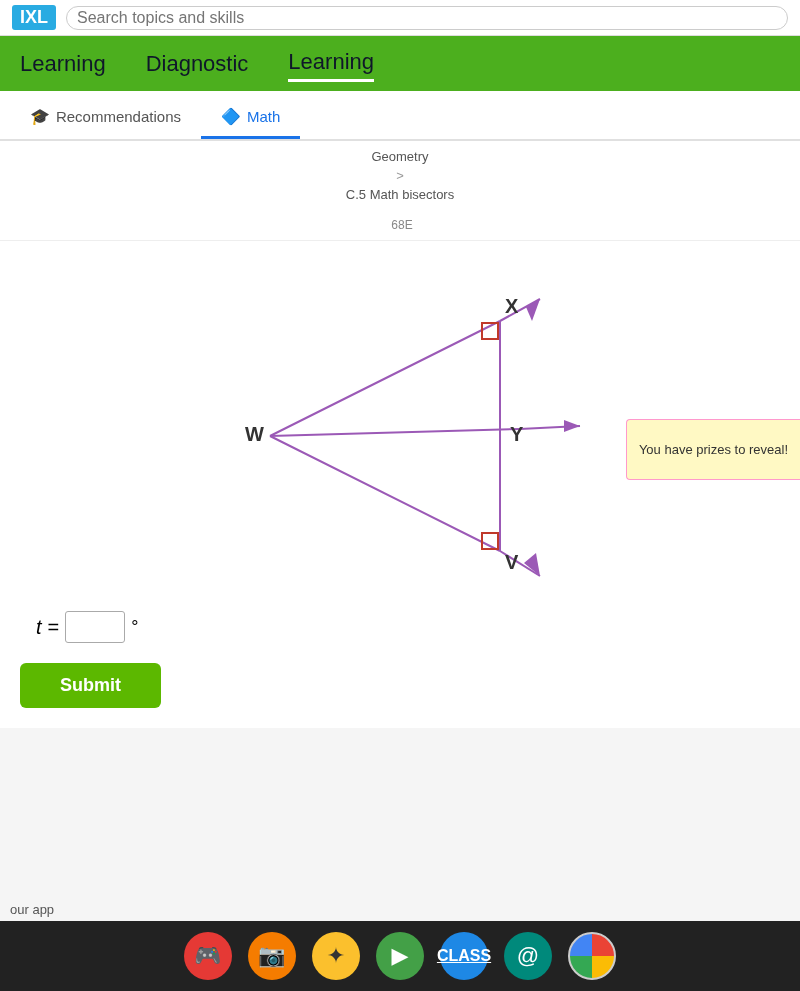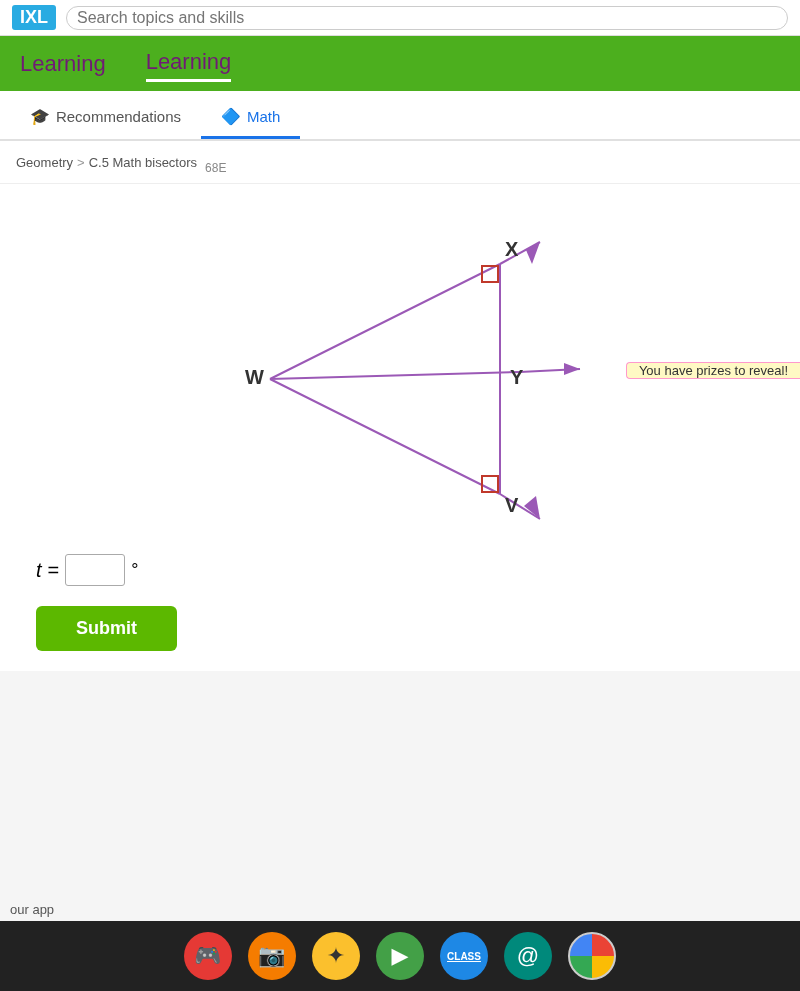--- a/index.html
+++ b/index.html
@@ -43,21 +43,21 @@
     
     #nav-bar {
       background: #4caf1e;
       height: 55px;
       display: flex;
       align-items: center;
       padding: 0 20px;
       gap: 40px;
     }
     .nav-item {
-      color: #701a75;
+      color: #0f172a;
       font-size: 22px;
       font-weight: 400;
       cursor: pointer;
       padding: 4px 0;
     }
     .nav-item.active {
       border-bottom: 3px solid #fff;
     }
 
     
@@ -90,33 +90,34 @@
     
     #breadcrumb {
       background: #fff;
       padding: 8px 16px;
       font-size: 13px;
       color: #555;
       display: flex;
       align-items: center;
       gap: 4px;
       border-bottom: 1px solid #eee;
+      flex-direction: column;
     }
     #breadcrumb .sep { color: #999; }
     #breadcrumb .skill-code { color: #888; margin-left: 4px; font-size: 12px; margin-top: 12px; }
 
     
     #prize-banner {
       position: absolute;
       top: 178px;
       right: 0;
       background: #fff9c4;
       border: 1px solid #f9c;
       border-right: none;
-      padding: 0 12px;
+      padding: 22px 12px;
       font-size: 13px;
       color: #333;
       border-radius: 4px 0 0 4px;
       z-index: 10;
     }
 
     
     #main-content {
       background: #fff;
       padding: 20px 20px;
@@ -161,21 +162,20 @@
     
     #submit-btn {
       background: #5cb800;
       color: #fff;
       border: none;
       border-radius: 6px;
       font-size: 18px;
       font-weight: bold;
       padding: 12px 40px;
       cursor: pointer;
-      margin-left: 16px;
       display: block;
     }
 
     
     #footer-text {
       position: absolute;
       bottom: 74px;
       left: 10px;
       font-size: 13px;
       color: #555;
@@ -216,20 +216,21 @@
 </head>
 <body>
 
 <div id="top-bar">
   <div id="logo">IXL</div>
   <input id="search-bar" type="text" placeholder="Search topics and skills" style="">
 </div>
 
 <div id="nav-bar">
   <div class="nav-item">Learning</div>
+  <div class="nav-item">Diagnostic</div>
   <div class="nav-item active">Learning</div>
 </div>
 
 <div id="tabs-row">
   <div class="tab">
     <span class="tab-icon">🎓</span>
     <span>Recommendations</span>
   </div>
   <div class="tab active">
     <span class="tab-icon">🔷</span>
@@ -295,16 +296,16 @@
 
 <div id="footer-text">
   <span>our app</span>
 </div>
 
 <div id="taskbar">
   <div class="taskbar-icon ti-red">🎮</div>
   <div class="taskbar-icon ti-orange">📷</div>
   <div class="taskbar-icon ti-yellow" style="color:#333;">✦</div>
   <div class="taskbar-icon ti-green">▶</div>
-  <div class="taskbar-icon ti-blue" style="font-size:10px;font-weight:bold;text-decoration:underline;">CLASS</div>
+  <div class="taskbar-icon ti-blue" style="font-size:16px;font-weight:bold;text-decoration:underline;">CLASS</div>
   <div class="taskbar-icon ti-teal">@</div>
   <div class="taskbar-icon ti-chrome" style="background: conic-gradient(#ea4335 0deg 90deg, #fbbc05 90deg 180deg, #34a853 180deg 270deg, #4285f4 270deg 360deg); border-radius:50; font-size:0;"></div>
 </div>
 
 </body></html>

